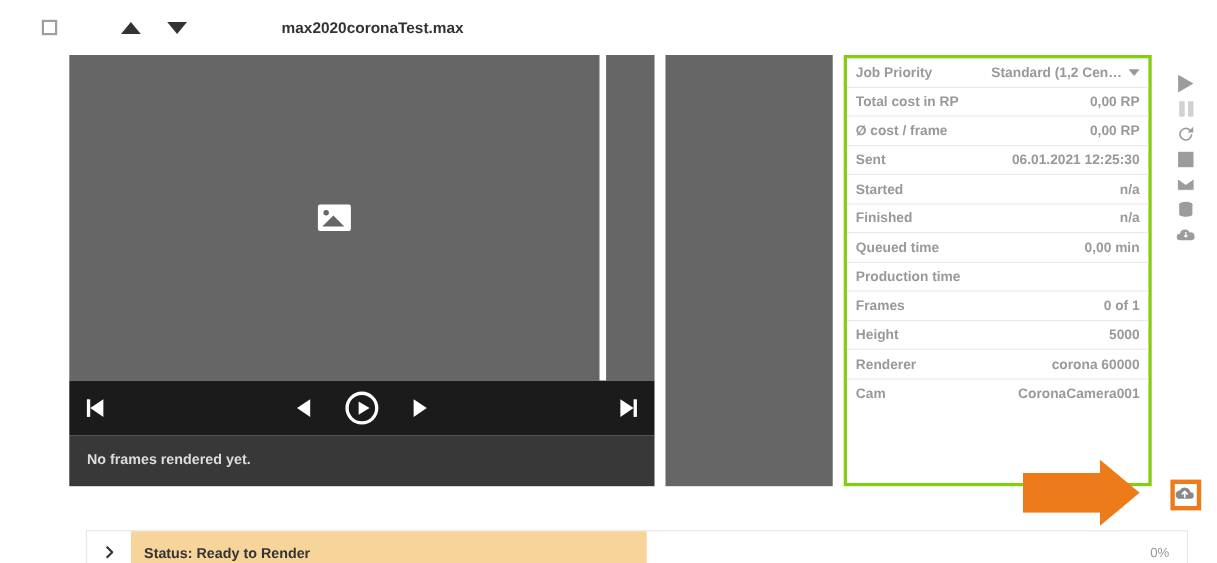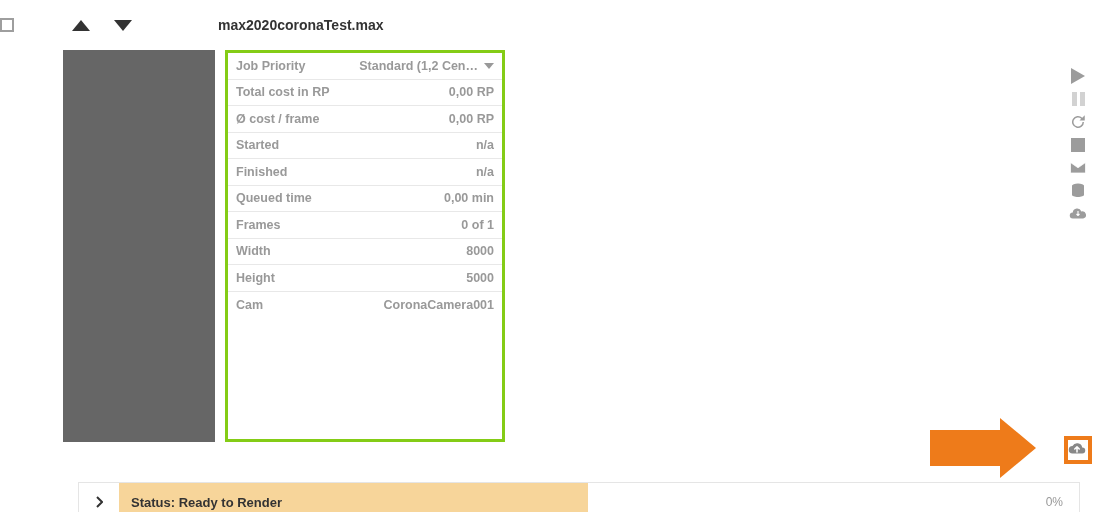--- a/index.html
+++ b/index.html
@@ -8,20 +8,21 @@
     background: #fff;
     width: 1106px;
     height: 512px;
     overflow: hidden;
     position: relative;
   }
   .header {
     display: flex;
     align-items: center;
     height: 50px;
+    padding-left: 38px;
   }
   .checkbox {
     width: 14px;
     height: 14px;
     border: 2px solid #9e9e9e;
     background: #fff;
   }
   .sort-arrows {
     display: flex;
     gap: 24px;
@@ -299,59 +300,91 @@
   <div class="checkbox"></div>
   <div class="sort-arrows">
     <div class="arrow-up"></div>
     <div class="arrow-down"></div>
   </div>
   <div class="filename">max2020coronaTest.max</div>
 </div>
 
 <div class="content">
 
+  <div class="preview-col">
+    <div class="preview-main">
+      <div class="preview-large">
+        <div class="img-icon"></div>
+      </div>
+      <div class="preview-strip"></div>
+    </div>
+    <div class="player-bar">
+      <div class="pb-left skip-first">
+        <div class="bar"></div>
+          <div class="tri-prev"></div>
+      </div>
+      <div class="pb-center">
+        <div class="tri-prev"></div>
+        <div class="play-circle"></div>
+        <div class="tri-next"></div>
+      </div>
+      <div class="pb-right skip-last">
+        <div class="tri-next"></div>
+          <div class="bar"></div>
+      </div>
+    </div>
+    <div class="noframes">No frames rendered yet.</div>
+  </div>
 
   <div class="preview-side"></div>
 
   <div class="info-table" id="info-table">
       <div class="info-row">
         <span class="info-label">Job Priority</span>
         <span class="info-value">Standard (1,2 Cen…<span class="dropdown-caret"></span></span>
       </div>
       <div class="info-row">
         <span class="info-label">Total cost in RP</span>
         <span class="info-value">0,00 RP</span>
       </div>
       <div class="info-row">
         <span class="info-label">Ø cost / frame</span>
         <span class="info-value">0,00 RP</span>
       </div>
       <div class="info-row">
+        <span class="info-label">Sent</span>
+        <span class="info-value">06.01.2021 12:25:30</span>
+      </div>
+      <div class="info-row">
         <span class="info-label">Started</span>
         <span class="info-value">n/a</span>
       </div>
       <div class="info-row">
         <span class="info-label">Finished</span>
         <span class="info-value">n/a</span>
       </div>
       <div class="info-row">
         <span class="info-label">Queued time</span>
         <span class="info-value">0,00 min</span>
       </div>
       <div class="info-row">
+        <span class="info-label">Production time</span>
+        <span class="info-value"></span>
+      </div>
+      <div class="info-row">
         <span class="info-label">Frames</span>
         <span class="info-value">0 of 1</span>
       </div>
       <div class="info-row">
-        <span class="info-label">Width</span>
-        <span class="info-value">8000</span>
-      </div>
-      <div class="info-row">
         <span class="info-label">Height</span>
         <span class="info-value">5000</span>
+      </div>
+      <div class="info-row">
+        <span class="info-label">Renderer</span>
+        <span class="info-value">corona 60000</span>
       </div>
       <div class="info-row">
         <span class="info-label">Cam</span>
         <span class="info-value">CoronaCamera001</span>
       </div>
     </div>
 </div>
 
 <div class="icon-rail">
   <div class="rail-icon">

